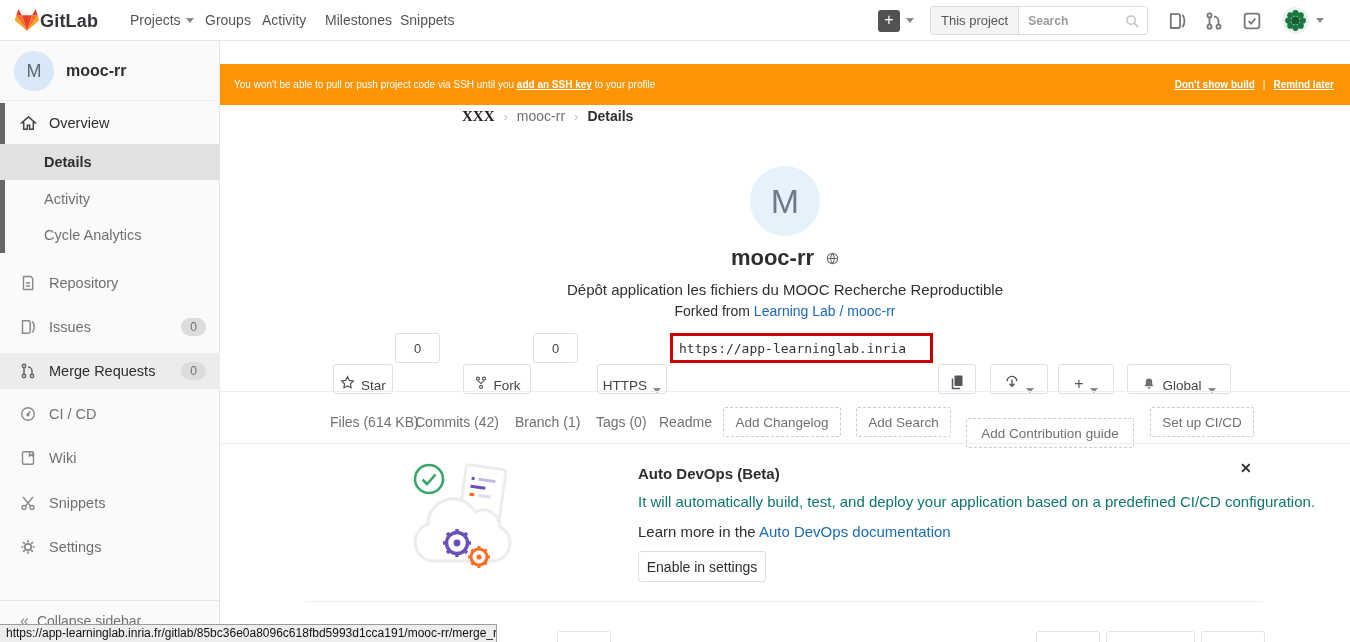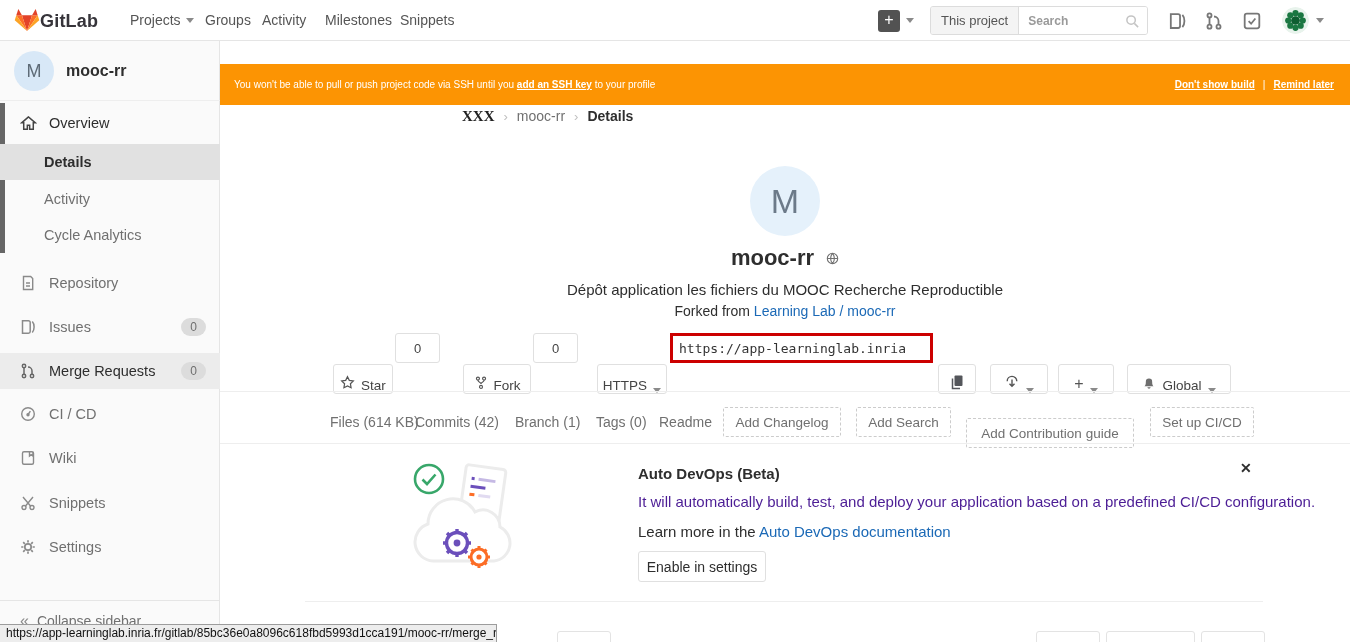--- a/index.html
+++ b/index.html
@@ -63,21 +63,21 @@
   .chip { position:absolute; top:292px; height:30px; background:#fff; border:1px solid #e0e0e0; border-radius:3px; font-size:13px; color:#444; display:flex; align-items:center; justify-content:center; cursor:pointer; }
   .urlbox { position:absolute; left:450px; top:292px; width:263px; height:30px; border:3px solid #c00; background:#fff; }
   .urlbox input { width:100%; height:100%; border:0; outline:none; padding:0 6px; font-family:"DejaVu Sans Mono", monospace; font-size:13px; color:#333; }
 
   .divider { position:absolute; left:0; width:1130px; border-top:1px solid #eee; }
   .stat-link { position:absolute; top:360px; height:42px; line-height:42px; font-size:14px; color:#707070; cursor:pointer; }
   .dash-btn { position:absolute; top:366px; height:30px; border:1px dashed #ccc; border-radius:2px; font-size:13.5px; color:#707070; display:flex; align-items:center; justify-content:center; cursor:pointer; background:#fff; }
 
   .ad-title { position:absolute; left:418px; top:424px; font-size:15px; font-weight:700; color:#2e2e2e; }
   .ad-close { position:absolute; left:1020px; top:419px; font-size:14px; font-weight:700; color:#2e2e2e; cursor:pointer; }
-  .ad-body { position:absolute; left:418px; top:452px; font-size:15px; color:#4c1d95; }
+  .ad-body { position:absolute; left:418px; top:452px; font-size:15px; color:#0f766e; }
   .ad-learn { position:absolute; left:418px; top:482px; font-size:15px; color:#2e2e2e; }
   .ad-btn { position:absolute; left:418px; top:510px; width:128px; height:31px; background:#fff; border:1px solid #e0e0e0; border-radius:3px; font-size:14px; color:#2e2e2e; display:flex; align-items:center; justify-content:center; cursor:pointer; }
   .illo { position:absolute; left:185px; top:412px; }
 
   .ghost { position:absolute; top:590px; height:20px; background:#fff; border:1px solid #e3e3e3; border-radius:3px; }
 
   .statusbar { position:absolute; left:0; top:624px; width:497px; height:18px; background:#ededed; border:1px solid #9c9c9c; border-left:0; border-bottom:0; font-size:12px; color:#111; padding:1px 6px; white-space:nowrap; overflow:hidden; z-index:60; }
 </style>
 </head>
 <body>

